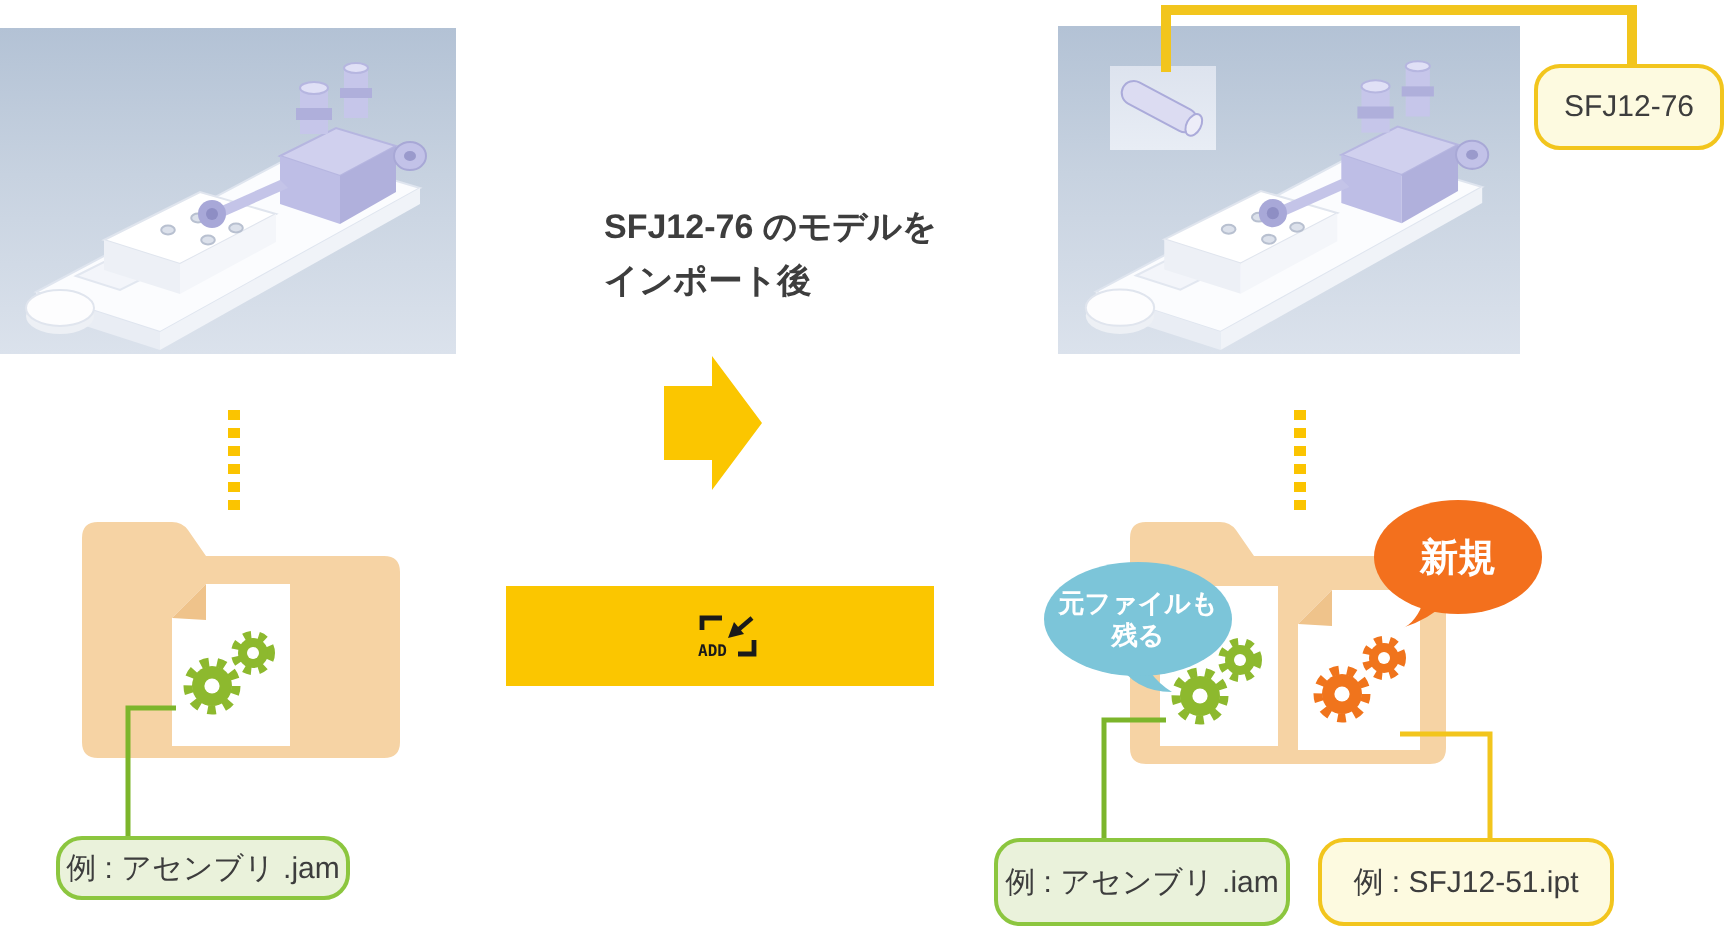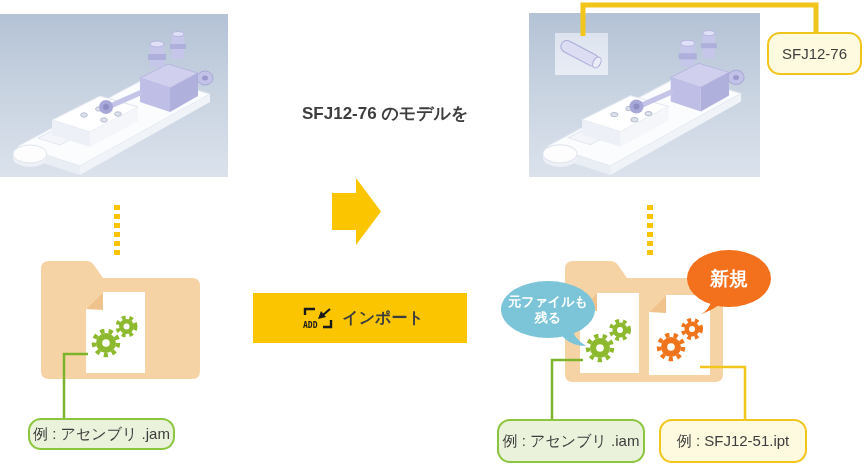--- a/index.html
+++ b/index.html
@@ -33,21 +33,21 @@
     position:absolute;left:253px;top:293px;width:214px;height:50px;z-index:4;
     background:var(--accent-yellow);display:flex;align-items:center;justify-content:center;gap:9px;
     border:none;cursor:pointer;font-family:inherit;padding-left:13px;
   }
   .import-button .lbl{font-size:16px;font-weight:600;color:var(--text-dark);}
   
   .bubble{
     position:absolute;z-index:5;border-radius:50%;color:#ffffff;font-weight:bold;
     display:flex;flex-direction:column;align-items:center;justify-content:center;text-align:right;
   }
-  .bubble-keep{left:501px;top:281px;width:94px;height:57px;background:var(--bubble-teal);font-size:13px;line-height:16px;}
+  .bubble-keep{left:522px;top:281px;width:94px;height:57px;background:var(--bubble-teal);font-size:13px;line-height:16px;}
   .bubble-new{left:687px;top:250px;width:84px;height:57px;background:var(--bubble-orange);font-size:19px;}
   
   .tag{
     position:absolute;z-index:5;display:flex;align-items:center;justify-content:center;
     font-size:15px;color:var(--text-dark);box-sizing:border-box;text-align:center;border-radius:13px;
   }
   .tag-green{background:var(--label-green-bg);border:2px solid var(--label-green-border);}
   .tag-yellow{background:var(--label-yellow-bg);border:2px solid var(--label-yellow-border);}
   .tag-jam{left:28px;top:418px;width:147px;height:32px;}
   .tag-iam{left:497px;top:419px;width:148px;height:44px;}
@@ -188,31 +188,31 @@
   <g transform="translate(332,178)">
     <polygon points="0,15 24,15 24,0 49,33.5 24,67 24,52 0,52" style="fill:var(--accent-yellow)"></polygon>
   </g>
 
   <path d="M558,330 Q567,346 586,346 Q573,338 570,324 Z" style="fill:var(--bubble-teal)"></path>
   <path d="M713,298 Q708,312 701,314 Q714,310 725,300 Z" style="fill:var(--bubble-orange)"></path>
 </svg>
 
 <div class="caption">
   <span>SFJ12-76 のモデルを</span>
+  <span>インポート後</span>
 </div>
 
 <button class="import-button">
   <svg width="30" height="22" viewBox="0 0 30 22">
     <path d="M2,8 V2 H12" fill="none" stroke="#1A1A1A" stroke-width="2.4"></path>
     <path d="M28,13 V20 H20" fill="none" stroke="#1A1A1A" stroke-width="2.4"></path>
     <path d="M27,2 L20,8" fill="none" stroke="#1A1A1A" stroke-width="2.2"></path>
     <polygon points="15,12 23,10 18,4" fill="#1A1A1A"></polygon>
     <text x="0" y="21" font-size="8" font-weight="bold" fill="#1A1A1A" font-family="'DejaVu Sans Mono',monospace">ADD</text>
   </svg>
-  <span class="lbl">インポート</span>
 </button>
 
 <div class="bubble bubble-keep">
   <span>元ファイルも</span>
   <span>残る</span>
 </div>
 <div class="bubble bubble-new">
   <span>新規</span>
 </div>
 

